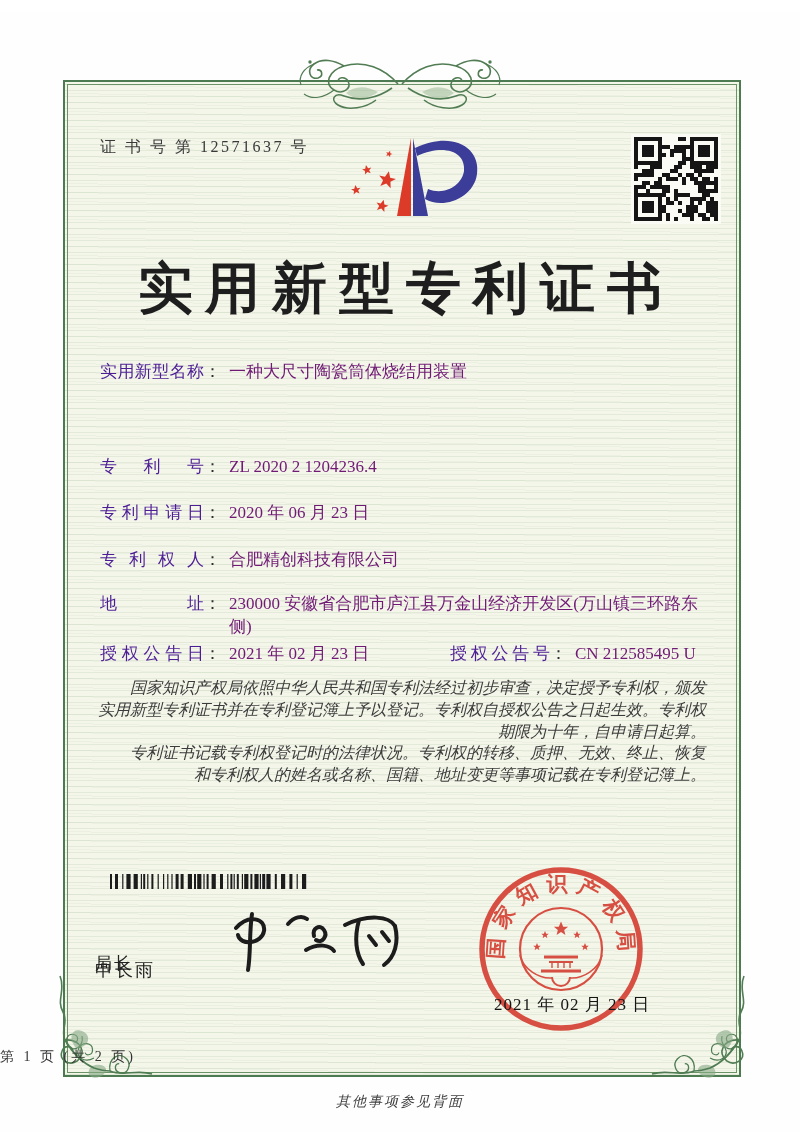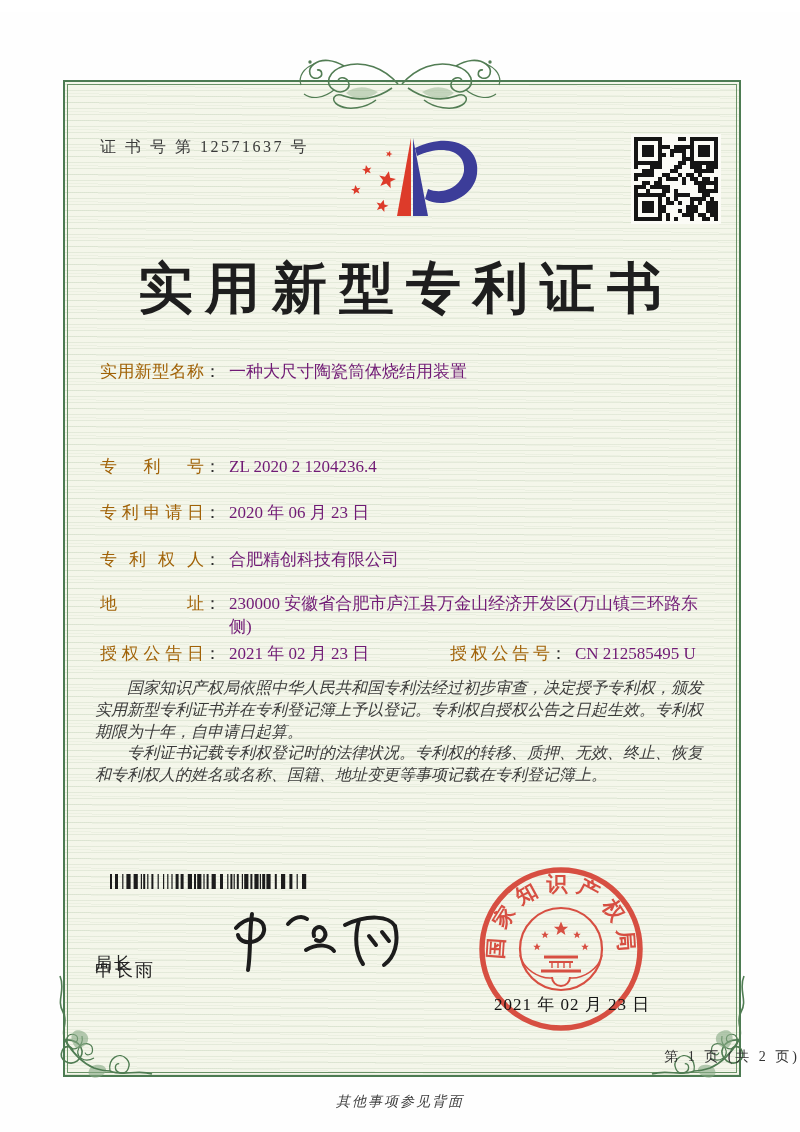--- a/index.html
+++ b/index.html
@@ -20,42 +20,42 @@
   .frame-inner{position:absolute;inset:2px;border:1px solid #6a9367;}
   .orn{position:absolute;z-index:5;}
   
   .cert-no{position:absolute;left:100px;top:125px;z-index:10;font-size:16px;letter-spacing:2.5px;color:#3a3a3a;}
   .logo{position:absolute;left:325px;top:112px;z-index:10;}
   .qr{position:absolute;left:631px;top:122px;width:90px;height:90px;z-index:10;background:#fbfbf6;padding:0;}
   .title{position:absolute;left:0;right:0;top:240px;z-index:10;margin:0;text-align:center;
     font-size:55px;font-weight:700;letter-spacing:12px;text-indent:12px;color:#1e1e1e;}
   
   .row{position:absolute;left:100px;z-index:10;font-size:17px;line-height:24px;white-space:nowrap;}
-  .lbl{display:inline-block;width:104px;text-align:justify;text-align-last:justify;vertical-align:top;color:#a16207;}
+  .lbl{display:inline-block;width:104px;text-align:justify;text-align-last:justify;vertical-align:top;color:#4c1d95;}
   .colon{display:inline-block;vertical-align:top;margin-right:8px;color:#2e2e2e;}
   .val{display:inline-block;vertical-align:top;color:#701a75;}
   .row-name{top:348px;} .row-inventor{top:396px;} .row-patentno{top:443px;}
   .row-filing{top:489px;} .row-patentee{top:536px;}
   .row-address{top:580px;white-space:normal;}
   .row-address .val{width:472px;white-space:normal;line-height:23px;}
   .row-grant{top:630px;}
   .grant-no-group{position:absolute;left:350px;top:0;white-space:nowrap;}
   .grant-no-group .lbl{width:100px;}
   
-  .body-text{position:absolute;left:95px;top:665px;width:620px;z-index:10;}
+  .body-text{position:absolute;left:86px;top:665px;width:620px;z-index:10;text-align:right;}
   .body-text p{margin:0;font-size:16px;line-height:21.8px;text-indent:2em;
     font-style:italic;color:#3b3b3b;}
   
   .barcode{position:absolute;left:110px;top:862px;z-index:10;}
   .signer-title{position:absolute;left:95px;top:940px;z-index:10;font-size:17px;letter-spacing:2px;color:#222;}
   .signer-name{position:absolute;left:95px;top:946px;z-index:10;font-size:18px;letter-spacing:2px;color:#222;}
   .signature{position:absolute;left:228px;top:886px;z-index:11;}
   .seal{position:absolute;left:476px;top:852px;z-index:10;opacity:.95;}
   .seal-date{position:absolute;left:494px;top:981px;z-index:12;font-size:17px;letter-spacing:1px;color:#151515;}
-  .page-info{position:absolute;left:0;right:0;top:1036px;z-index:10;text-align:right;font-size:14px;letter-spacing:3px;color:#333;}
+  .page-info{position:absolute;left:0;right:0;top:1036px;z-index:10;text-align:left;font-size:14px;letter-spacing:3px;color:#333;}
   .back-note{position:absolute;left:0;right:0;top:1081px;z-index:10;text-align:center;
     font-size:14px;font-style:italic;letter-spacing:2px;color:#3f3f3f;}
 </style>
 </head>
 <body>
 
 <div class="page">
 
   <div class="frame">
     <div class="frame-inner"></div>

